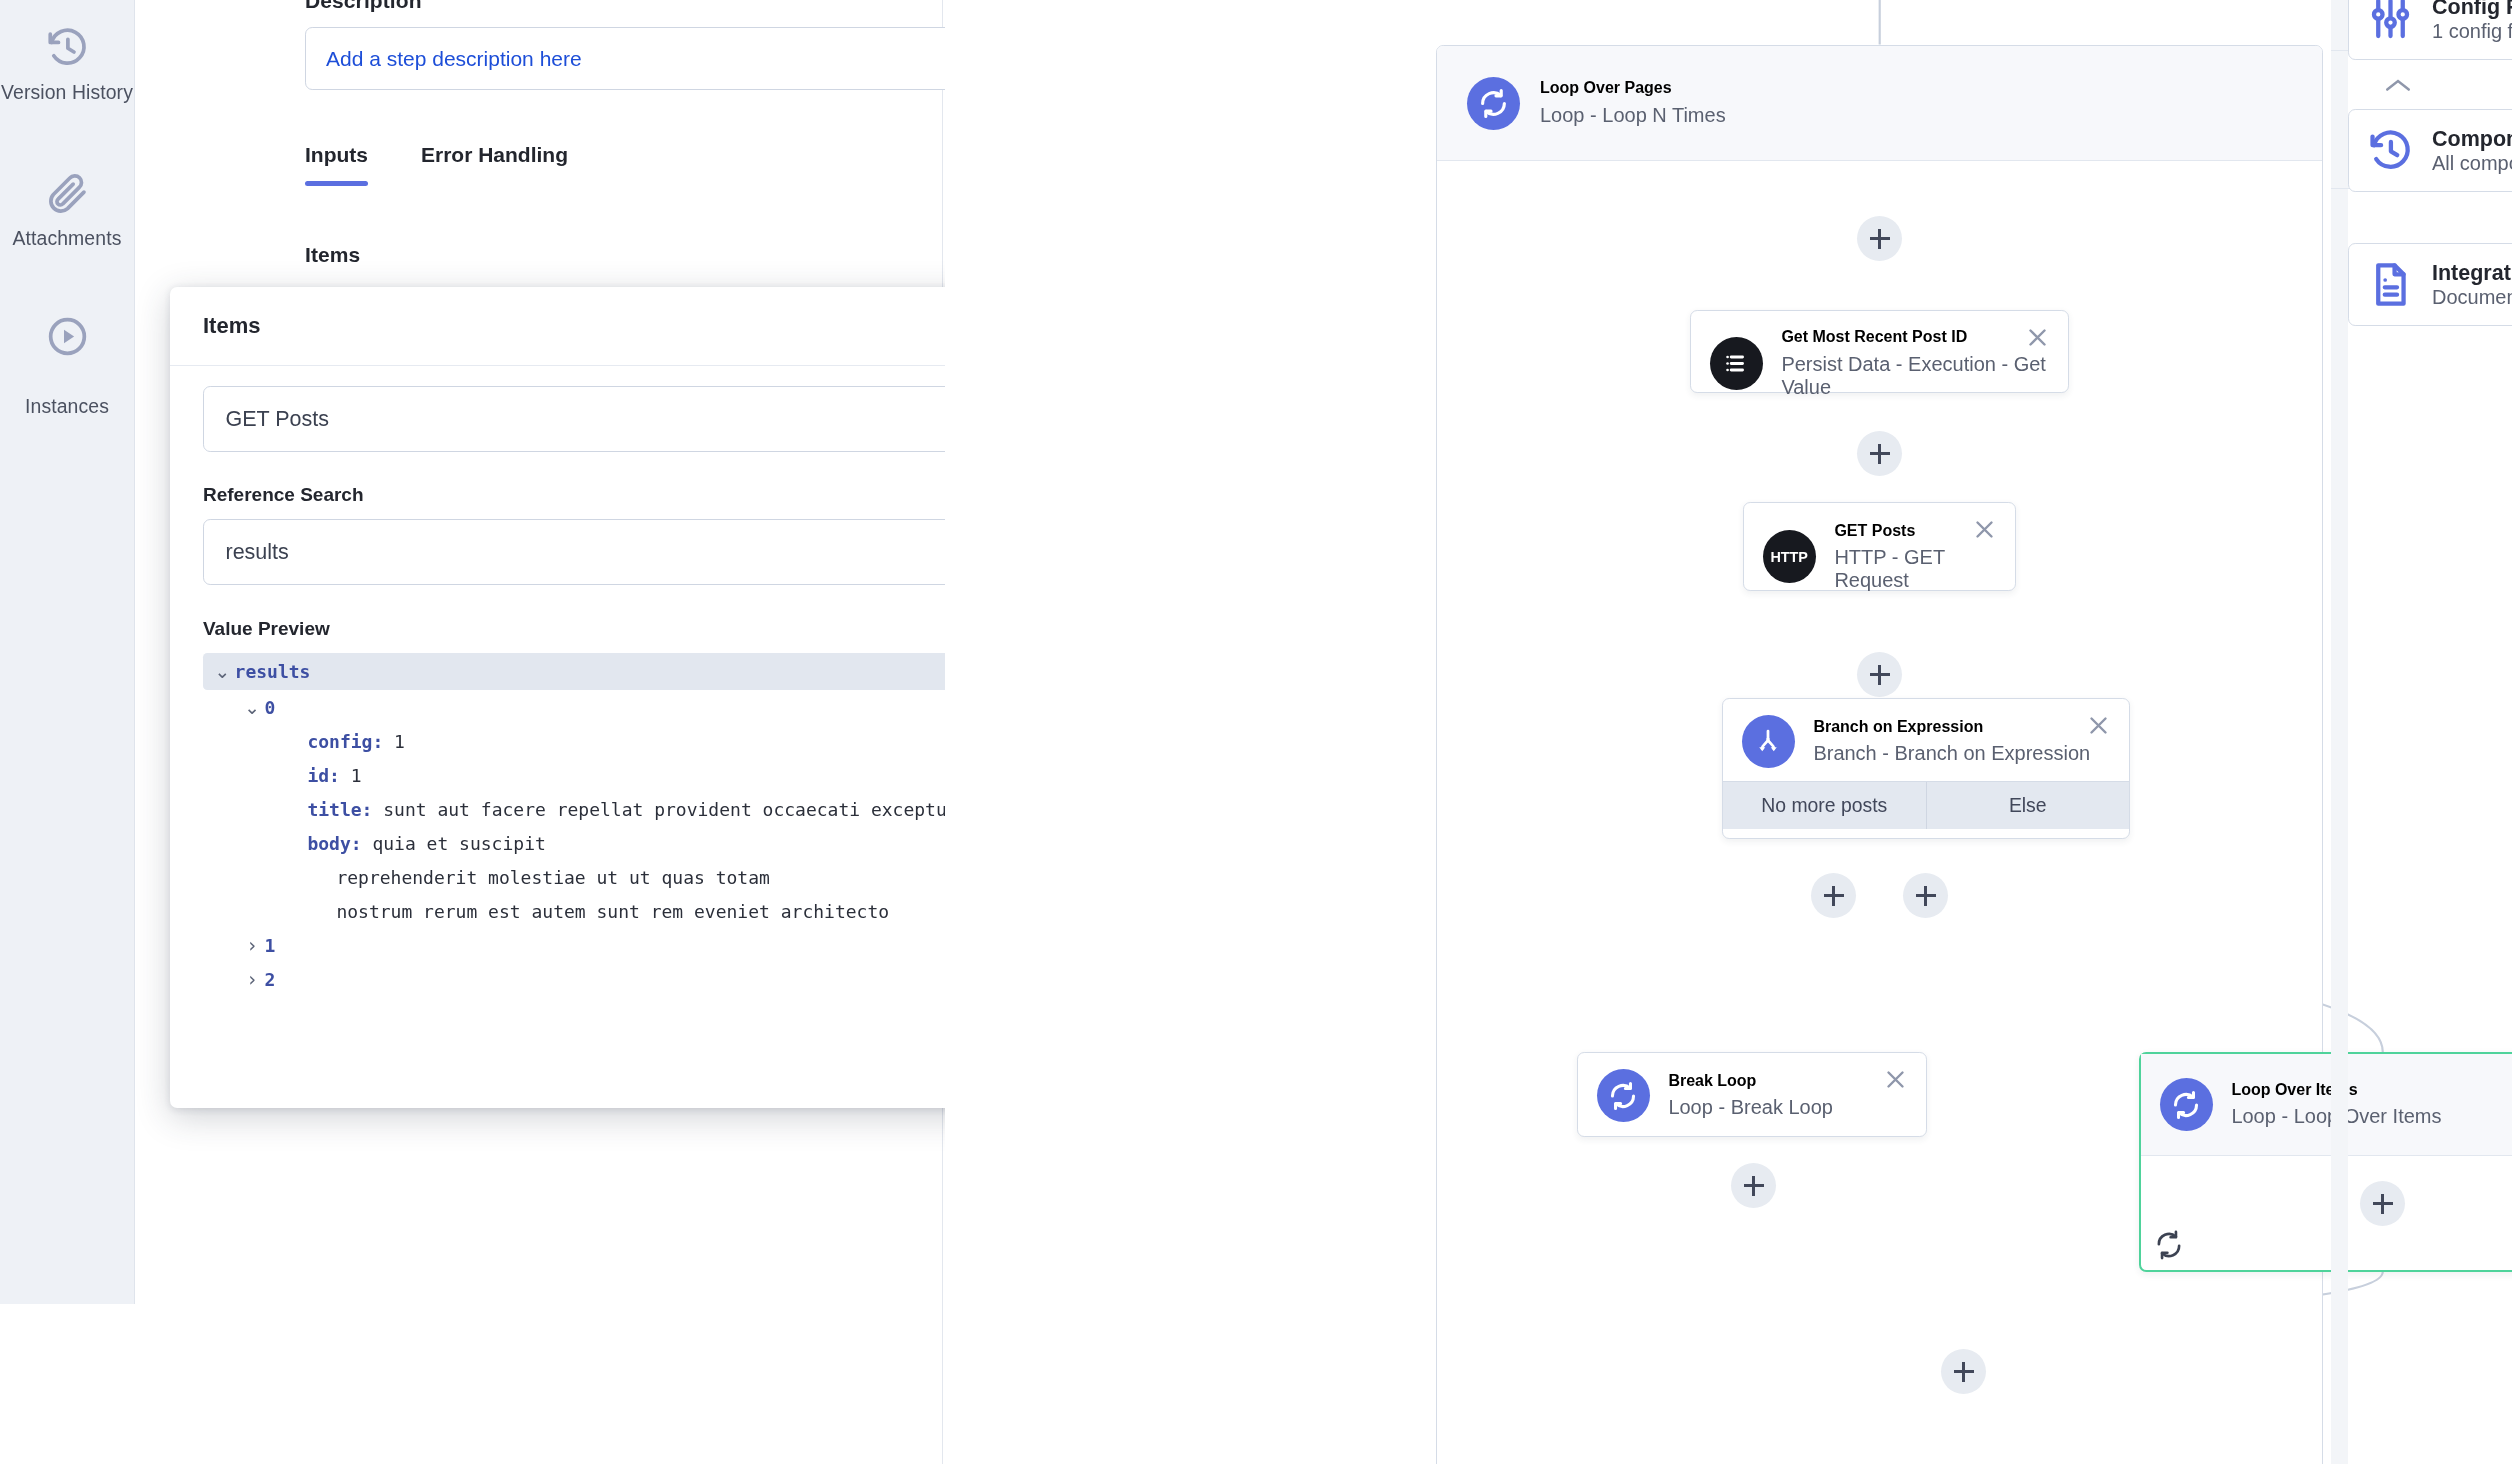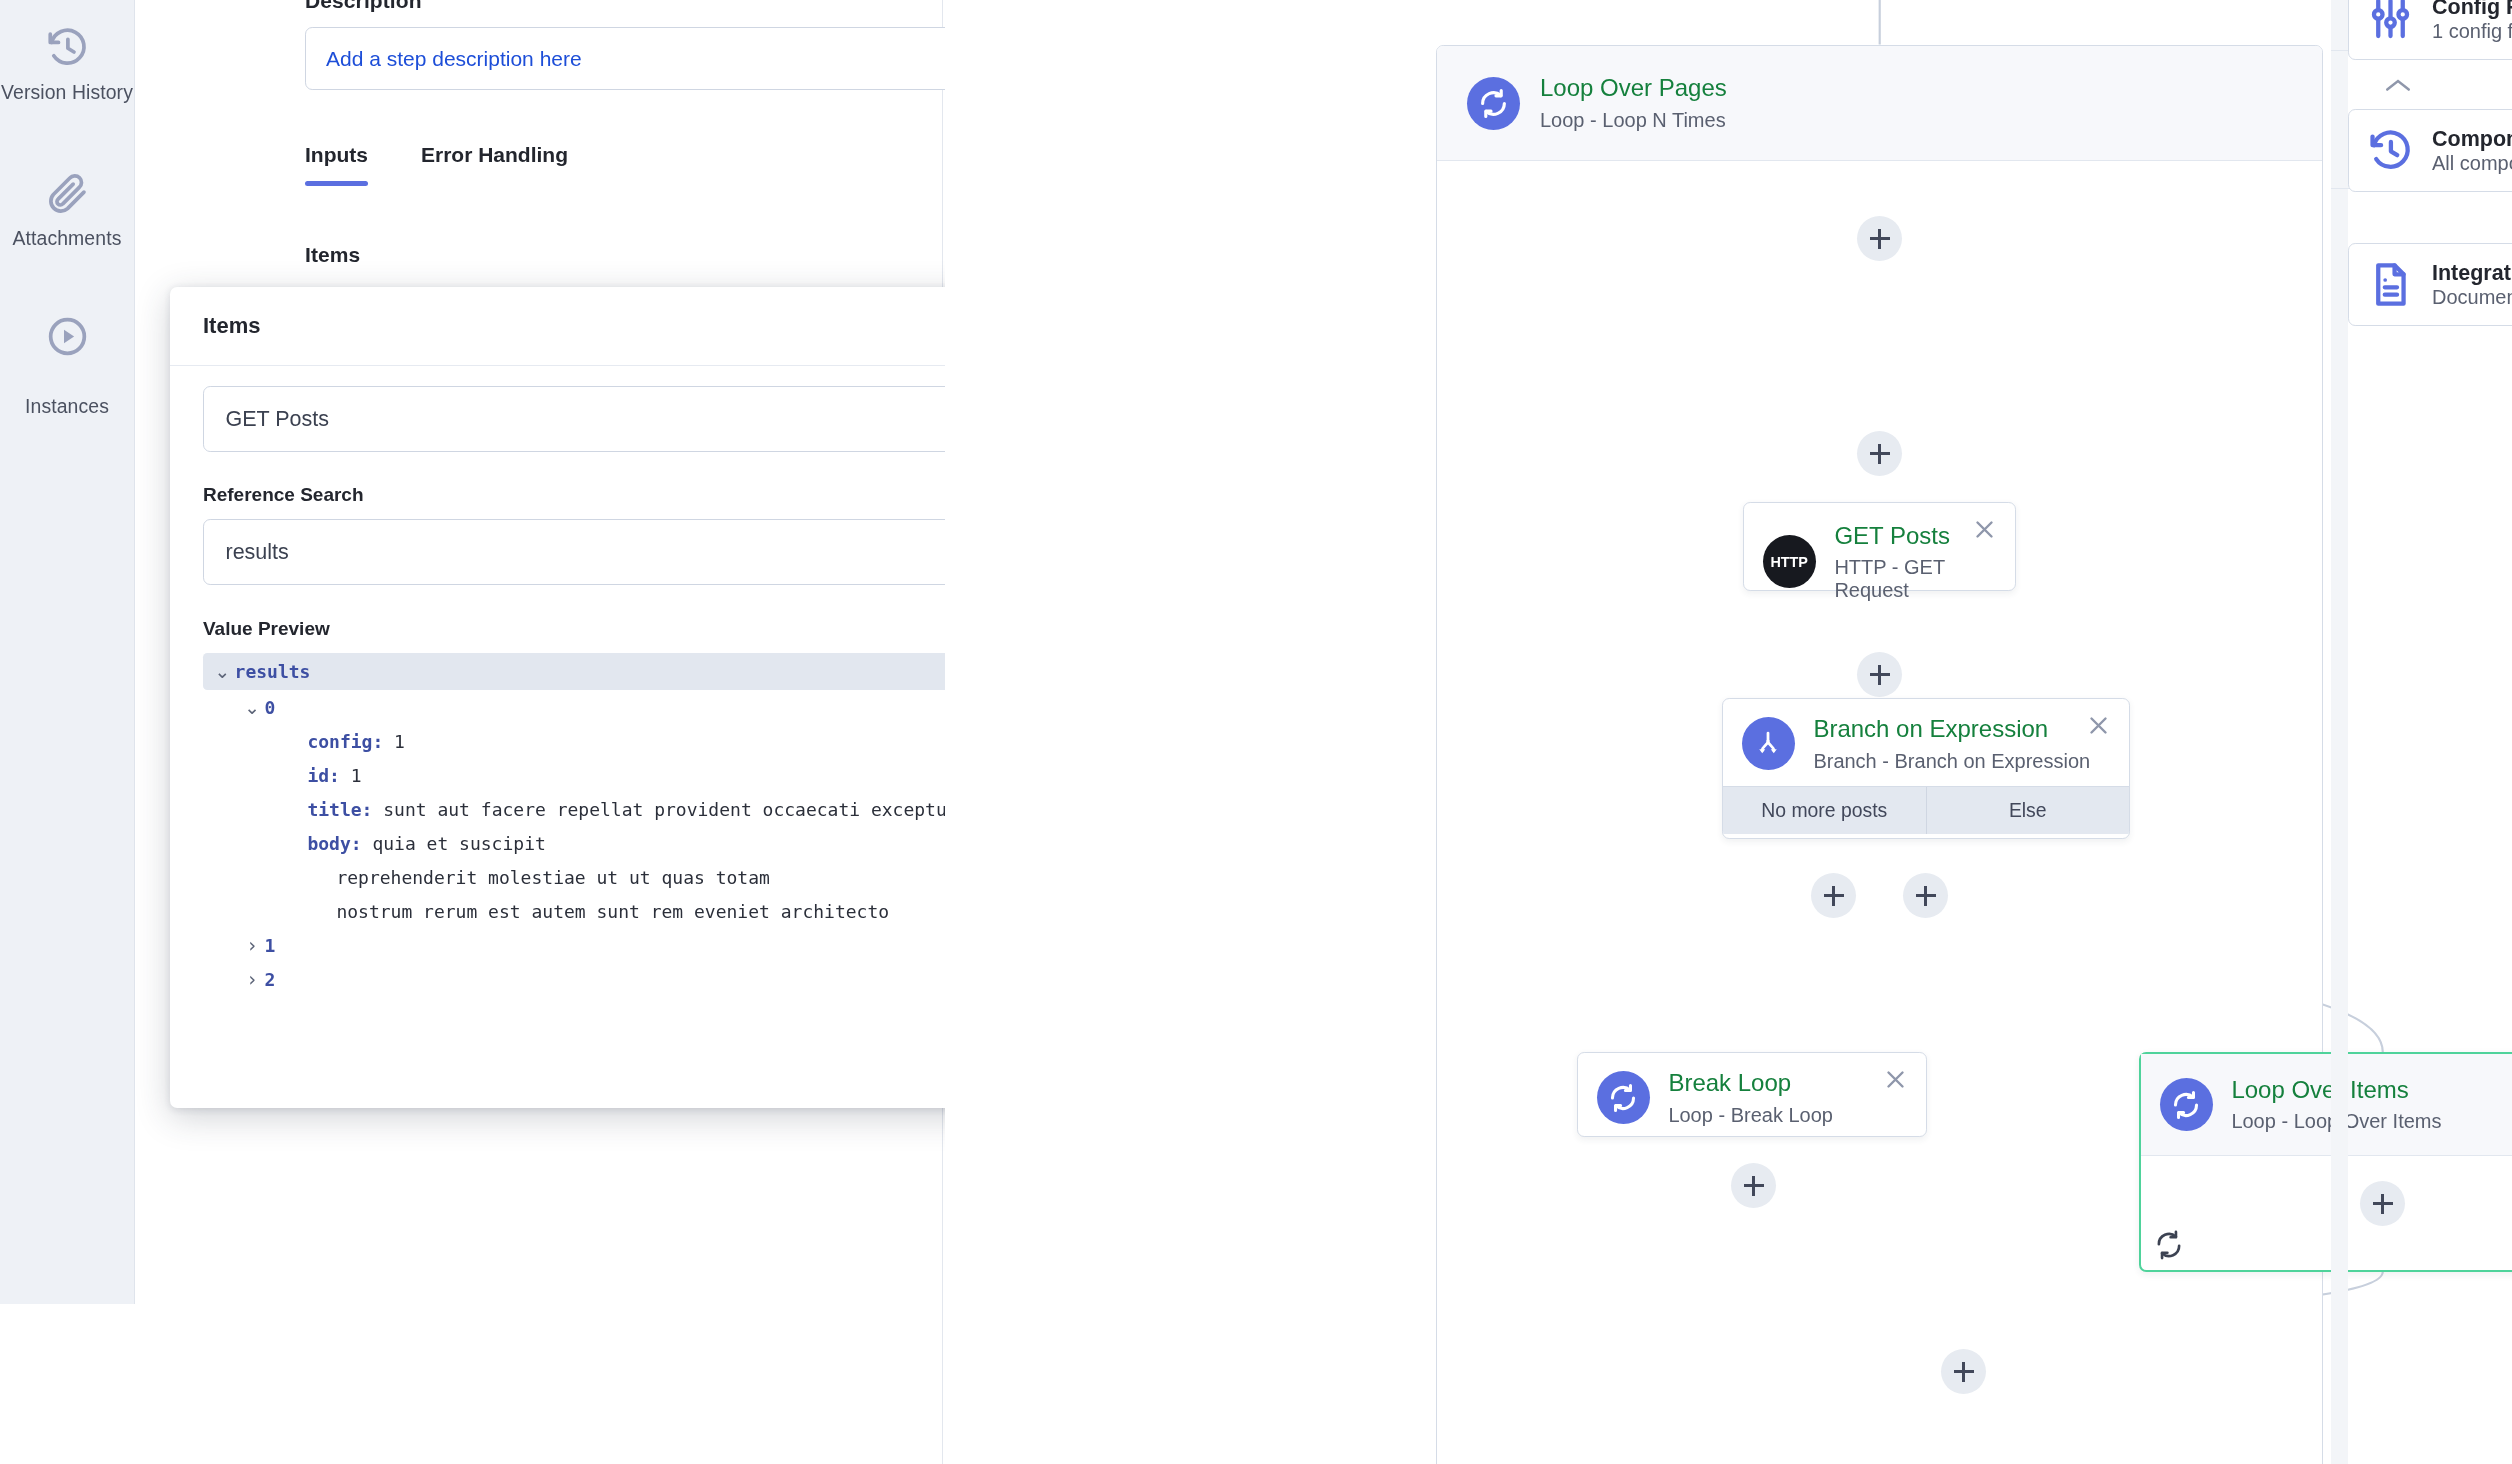--- a/index.html
+++ b/index.html
@@ -124,21 +124,21 @@
     border-radius: 7.2px; box-shadow: 0 2.2px 6.5px rgba(40,50,70,0.07);
   }
   .node-head { display: flex; align-items: center; padding: 17px 18.7px; gap: 18.7px; }
   .node-badge {
     width: 53px; height: 53px; border-radius: 50%;
     display: flex; align-items: center; justify-content: center; flex: none;
   }
   .badge-blue { background: #5b6fe0; }
   .badge-dark { background: #17191f; }
   .node-text { display: flex; flex-direction: column; gap: 6.5px; }
-  .node-title { font-size: 24px; font-weight: normal; color: #15803d; }
+  .node-title { font-size: 16px; font-weight: bold; color: #000000; }
   .node-sub { font-size: 20px; color: #5a6070; }
   .node-x {
     position: absolute; right: 16px; top: 11.5px; width: 29px; height: 29px;
     cursor: pointer;
   }
 
   .plus {
     position: absolute; width: 45px; height: 45px; border-radius: 50%;
     background: #e7ebf1; display: flex; align-items: center; justify-content: center;
     cursor: pointer;
@@ -342,20 +342,39 @@
         </div>
         <div class="node-text">
           <span class="node-title">Loop Over Pages</span>
           <span class="node-sub">Loop - Loop N Times</span>
         </div>
       </div>
     </div>
 
     <div class="plus" style="left:912px; top:216px;"></div>
 
+    <div class="node" style="left:745px; top:310px; width:379px; height:83px;">
+      <svg class="node-x" viewBox="0 0 24 24" fill="none" stroke="#8f97ab" stroke-width="2" stroke-linecap="round">
+        <path d="M6.2 6.2 17.8 17.8M17.8 6.2 6.2 17.8"></path>
+      </svg>
+      <div class="node-head">
+        <div class="node-badge badge-dark">
+          <svg width="29" height="29" viewBox="0 0 24 24" fill="none" stroke="#fff" stroke-width="2.4" stroke-linecap="round">
+            <path d="M7.6 6.6h9.4M7.6 12h9.4M7.6 17.4h9.4"></path>
+            <circle cx="4.6" cy="6.6" r="1.1" fill="#fff" stroke="none"></circle>
+            <circle cx="4.6" cy="12" r="1.1" fill="#fff" stroke="none"></circle>
+            <circle cx="4.6" cy="17.4" r="1.1" fill="#fff" stroke="none"></circle>
+          </svg>
+        </div>
+        <div class="node-text">
+          <span class="node-title">Get Most Recent Post ID</span>
+          <span class="node-sub">Persist Data - Execution - Get Value</span>
+        </div>
+      </div>
+    </div>
 
     <div class="plus" style="left:912px; top:431px;"></div>
 
     <div class="node" style="left:798px; top:502px; width:273px; height:89px;">
       <svg class="node-x" viewBox="0 0 24 24" fill="none" stroke="#8f97ab" stroke-width="2" stroke-linecap="round">
         <path d="M6.2 6.2 17.8 17.8M17.8 6.2 6.2 17.8"></path>
       </svg>
       <div class="node-head" style="padding-top:18.7px;">
         <div class="node-badge badge-dark">
           <span style="color:#fff; font-size:14.4px; font-weight:bold; font-family:'Liberation Sans',sans-serif;">HTTP</span>

